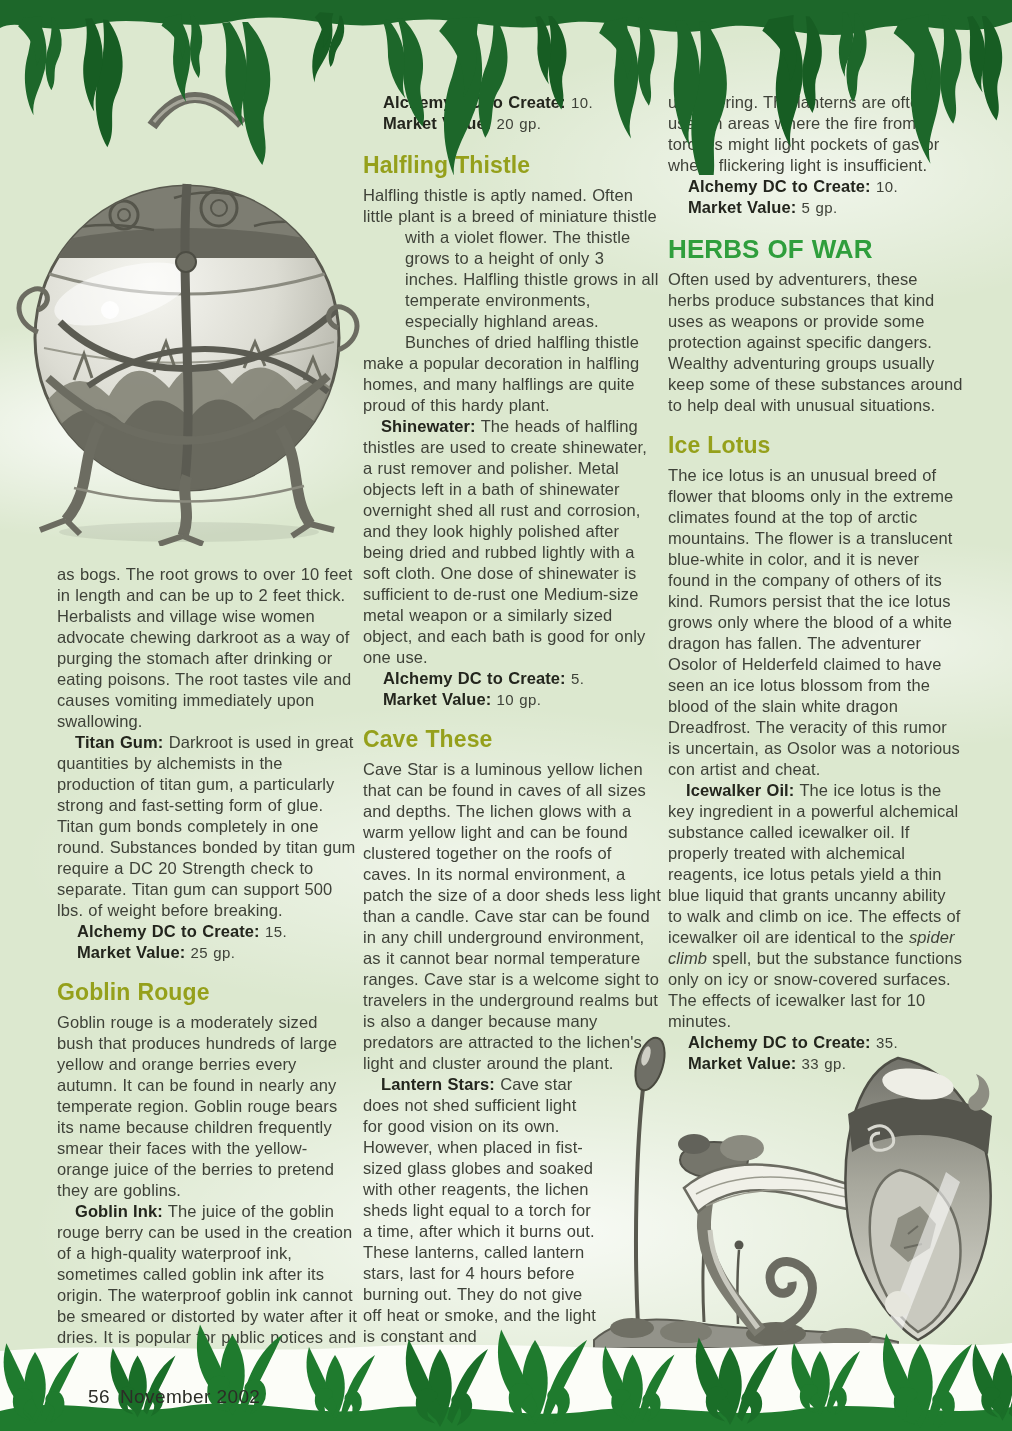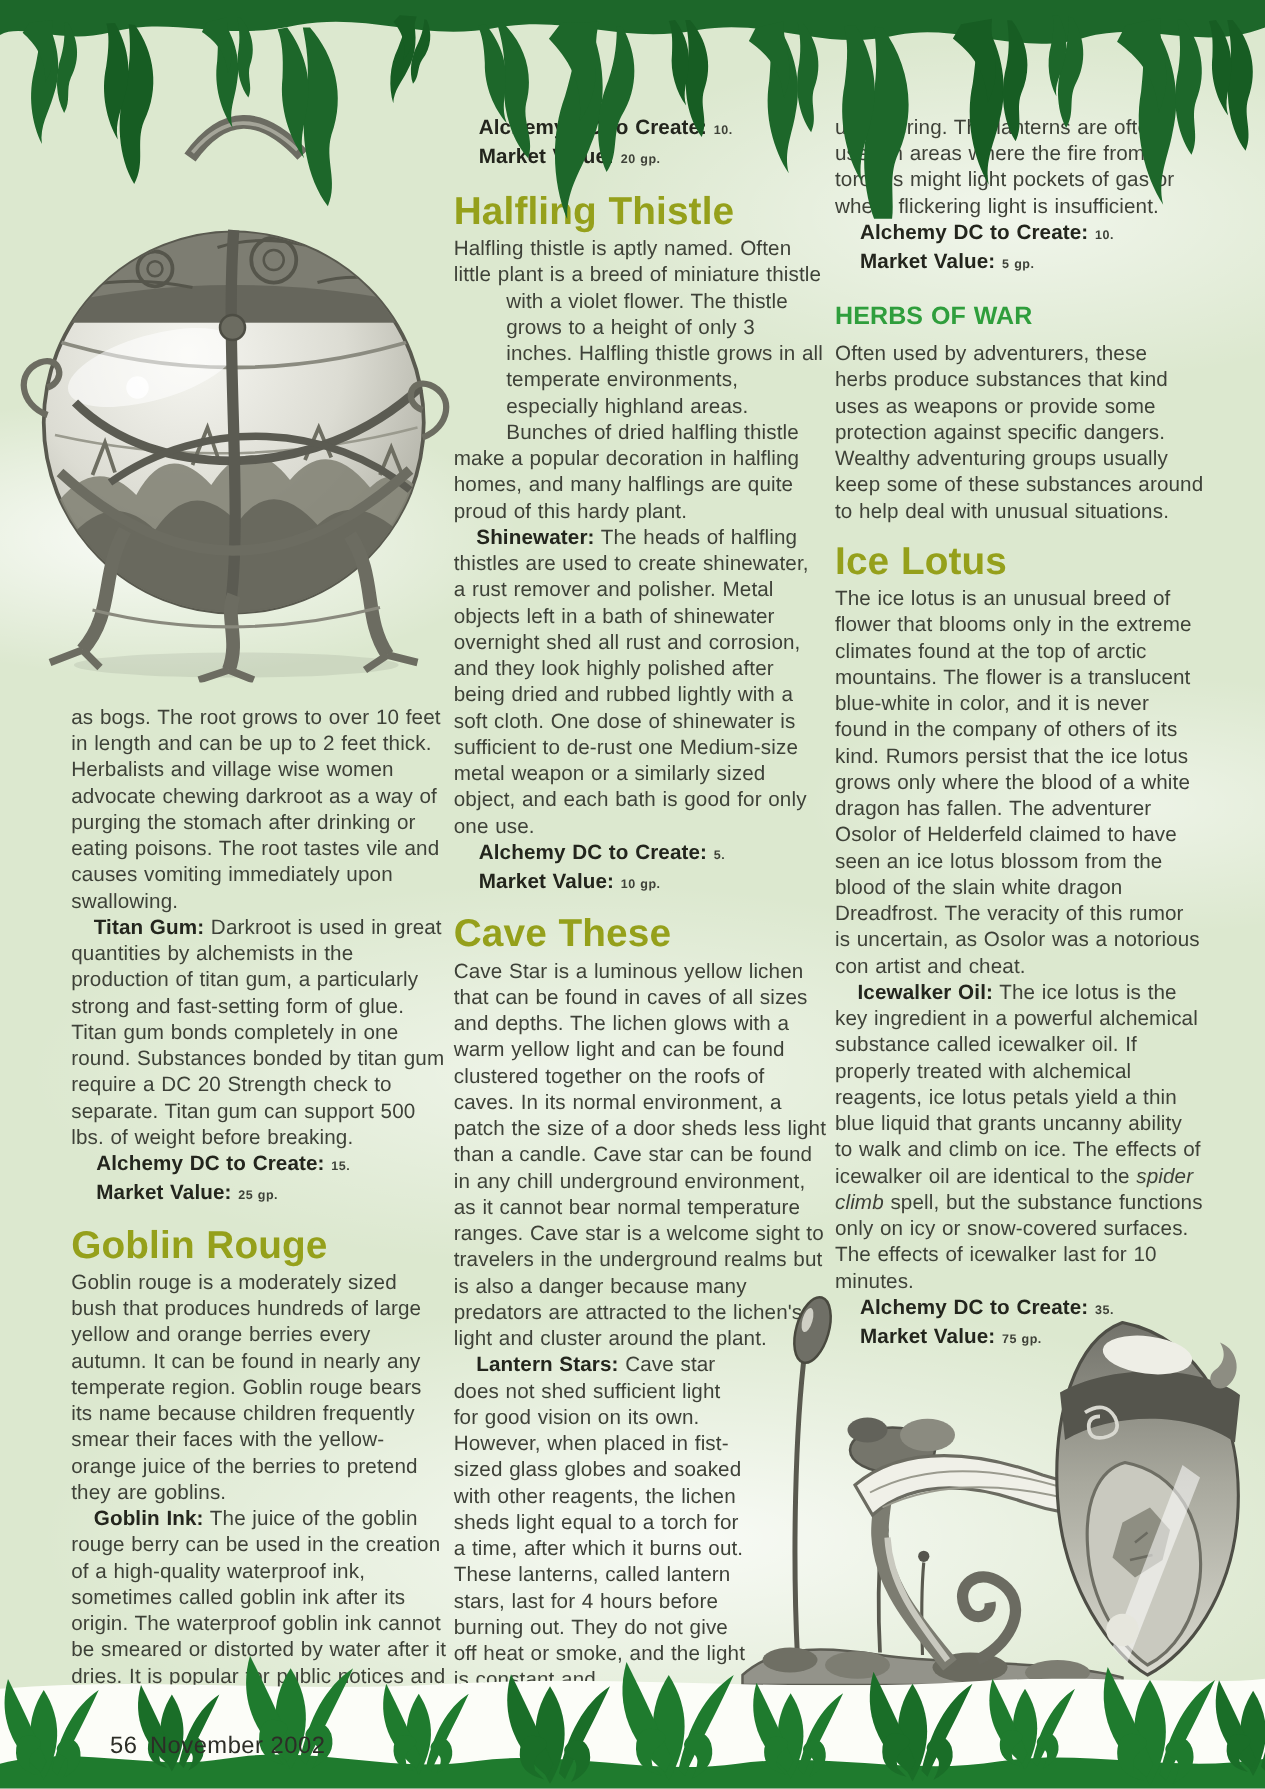--- a/index.html
+++ b/index.html
@@ -13,24 +13,24 @@
       radial-gradient(ellipse 700px 260px at 55% 86%, rgba(255,255,255,.8), rgba(255,255,255,0) 75%),
       radial-gradient(ellipse 380px 150px at 90% 45%, rgba(255,255,255,.5), rgba(255,255,255,0) 70%),
       #dce8cf;
   }
   .col{position:absolute;color:#3e4138;font-size:16.5px;line-height:21px;word-spacing:.6px;letter-spacing:.1px;}
   .col p{margin:0;}
   .para{margin:0;}
   b.lead{color:#23251d;}
   .lead-para{text-indent:18px;}
   .stat{padding-left:20px;font-weight:bold;color:#23251d;margin:0;}
-  .stat .val{font-weight:bold;font-size:10px;color:#3e4138;letter-spacing:.4px;}
-  h2{font-size:31px;line-height:26px;margin:16px 0 7px 0;font-weight:bold;}
+  .stat .val{font-weight:normal;font-size:15px;color:#3e4138;letter-spacing:.4px;}
+  h2{font-size:23px;line-height:26px;margin:16px 0 7px 0;font-weight:bold;}
   h2.item{color:#95a01b;}
-  h2.section{color:#2f9e3c;font-size:20px;}
+  h2.section{color:#2f9e3c;font-size:26px;}
   .first-head{margin-top:18px;}
   .wrap-spacer{float:left;width:42px;height:126px;}
   .narrow{width:236px;}
   .footer{
     position:absolute;left:88px;top:1386px;z-index:6;color:#2c2d27;font-size:19px;letter-spacing:.4px;
   }
   .footer .pg{font-weight:normal;margin-right:10px;}
   .border-svg{position:absolute;left:0;z-index:4;}
   .illu{position:absolute;z-index:2;}
 </style>
@@ -205,21 +205,21 @@
   <div class="col" style="left:668px;top:92px;width:296px">
     <p class="para">unwavering. The lanterns are often used in areas where the fire from torches might light pockets of gas or where flickering light is insufficient.</p>
     <p class="stat"><span>Alchemy DC to Create:</span> <span class="val">10.</span></p>
     <p class="stat"><span>Market Value:</span> <span class="val">5 gp.</span></p>
     <h2 class="section first-head">HERBS OF WAR</h2>
     <p class="para">Often used by adventurers, these herbs produce substances that kind uses as weapons or provide some protection against specific dangers. Wealthy adventuring groups usually keep some of these substances around to help deal with unusual situations.</p>
     <h2 class="item">Ice Lotus</h2>
     <p class="para">The ice lotus is an unusual breed of flower that blooms only in the extreme climates found at the top of arctic mountains. The flower is a translucent blue-white in color, and it is never found in the company of others of its kind. Rumors persist that the ice lotus grows only where the blood of a white dragon has fallen. The adventurer Osolor of Helderfeld claimed to have seen an ice lotus blossom from the blood of the slain white dragon Dreadfrost. The veracity of this rumor is uncertain, as Osolor was a notorious con artist and cheat.</p>
     <p class="para lead-para"><b class="lead">Icewalker Oil:</b> <span>The ice lotus is the key ingredient in a powerful alchemical substance called icewalker oil. If properly treated with alchemical reagents, ice lotus petals yield a thin blue liquid that grants uncanny ability to walk and climb on ice. The effects of icewalker oil are identical to the</span> <i>spider climb</i> <span>spell, but the substance functions only on icy or snow-covered surfaces. The effects of icewalker last for 10 minutes.</span></p>
     <p class="stat"><span>Alchemy DC to Create:</span> <span class="val">35.</span></p>
-    <p class="stat"><span>Market Value:</span> <span class="val">75 gp.</span></p>
+    <p class="stat"><span>Market Value:</span> <span class="val">33 gp.</span></p>
   </div>
 
   <svg class="border-svg" style="top:1311px" width="1012" height="120" viewBox="0 0 1012 120">
     <defs>
       <g id="sprout">
         <path d="M50,95 C38,74 36,52 50,30 C64,52 62,74 50,95 Z"></path>
         <path d="M48,90 C28,74 16,50 24,22 C36,46 44,64 52,82 Z"></path>
         <path d="M56,88 C62,62 72,42 90,30 C78,56 68,74 60,92 Z"></path>
         <path d="M46,92 q-18,-4 -16,-20 q2,-12 14,-8 q8,4 0,10 q-6,4 -4,12" fill-rule="evenodd"></path>
         <path d="M64,94 q16,-8 12,-22 q-4,-10 -14,-4 q-6,6 2,10 q6,2 2,12"></path>

